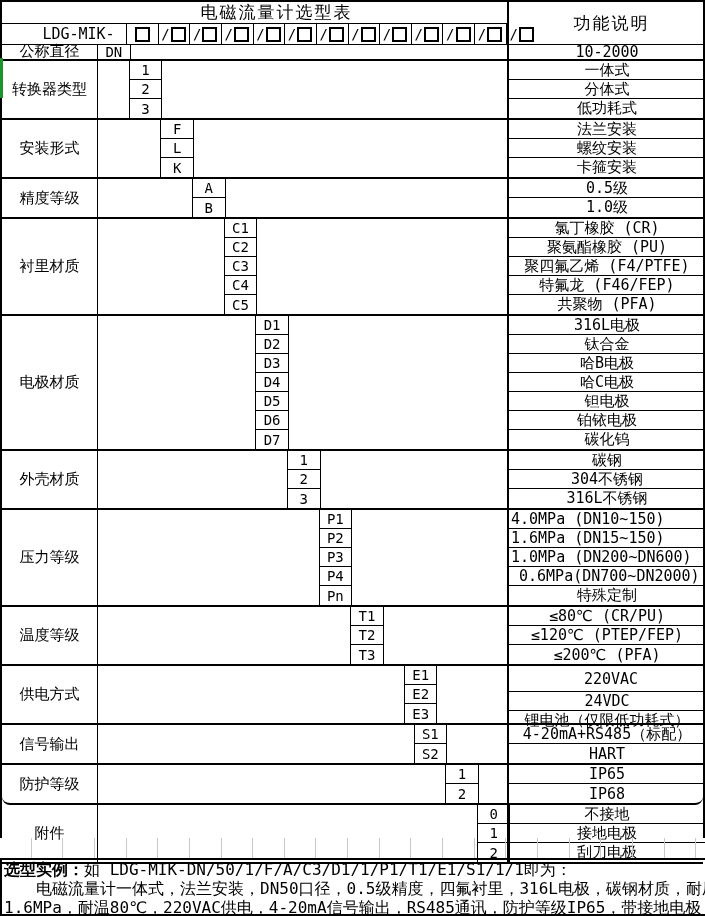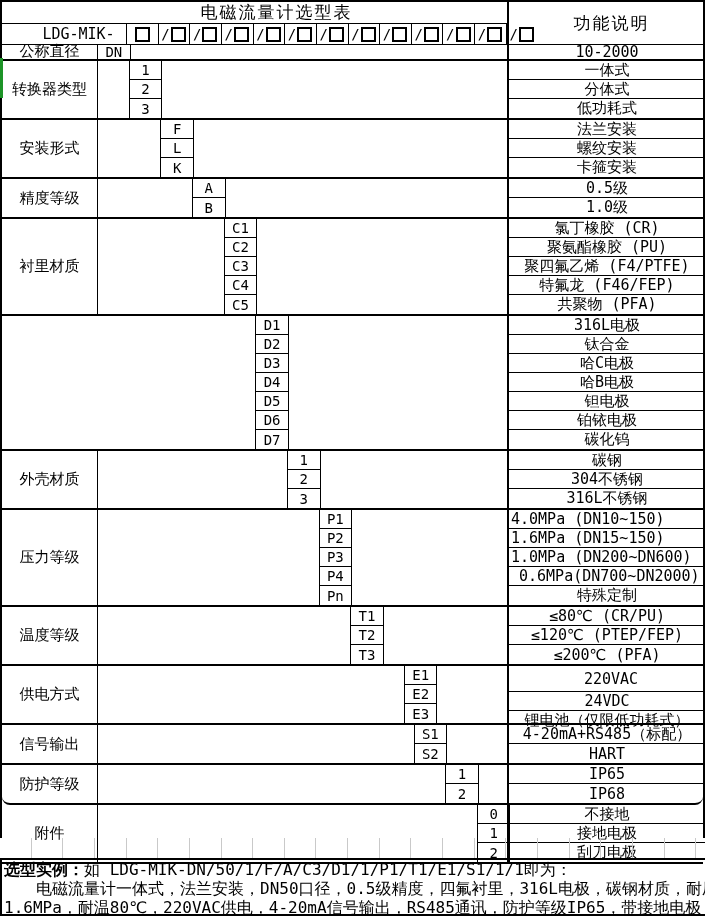--- a/index.html
+++ b/index.html
@@ -174,34 +174,35 @@
         </div>
         <div class="desccol">
           <div class="desccell" style="height: 19px;">氯丁橡胶 (CR)</div>
           <div class="desccell" style="height: 19px;">聚氨酯橡胶 (PU)</div>
           <div class="desccell" style="height: 19px;">聚四氟乙烯 (F4/PTFE)</div>
           <div class="desccell" style="height: 19px;">特氟龙 (F46/FEP)</div>
           <div class="desccell" style="height: 19px;">共聚物 (PFA)</div>
         </div>
       </div>
       <div class="block" style="top: 316px; height: 133px;">
+        <div class="plabel">电极材质</div>
         <div class="codecol" style="left: 253.25px; width: 31.65px;">
           <div class="codecell" style="height: 19px;">D1</div>
           <div class="codecell" style="height: 19px;">D2</div>
           <div class="codecell" style="height: 19px;">D3</div>
           <div class="codecell" style="height: 19px;">D4</div>
           <div class="codecell" style="height: 19px;">D5</div>
           <div class="codecell" style="height: 19px;">D6</div>
           <div class="codecell" style="height: 19px;">D7</div>
         </div>
         <div class="desccol">
           <div class="desccell" style="height: 19px;">316L电极</div>
           <div class="desccell" style="height: 19px;">钛合金</div>
+          <div class="desccell" style="height: 19px;">哈B电极</div>
           <div class="desccell" style="height: 19px;">哈C电极</div>
-          <div class="desccell" style="height: 19px;">哈B电极</div>
           <div class="desccell" style="height: 19px;">钽电极</div>
           <div class="desccell" style="height: 19px;">铂铱电极</div>
           <div class="desccell" style="height: 19px;">碳化钨</div>
         </div>
       </div>
       <div class="block" style="top: 451px; height: 57px;">
         <div class="plabel">外壳材质</div>
         <div class="codecol" style="left: 284.9px; width: 31.65px;">
           <div class="codecell" style="height: 19px;">1</div>
           <div class="codecell" style="height: 19px;">2</div>

